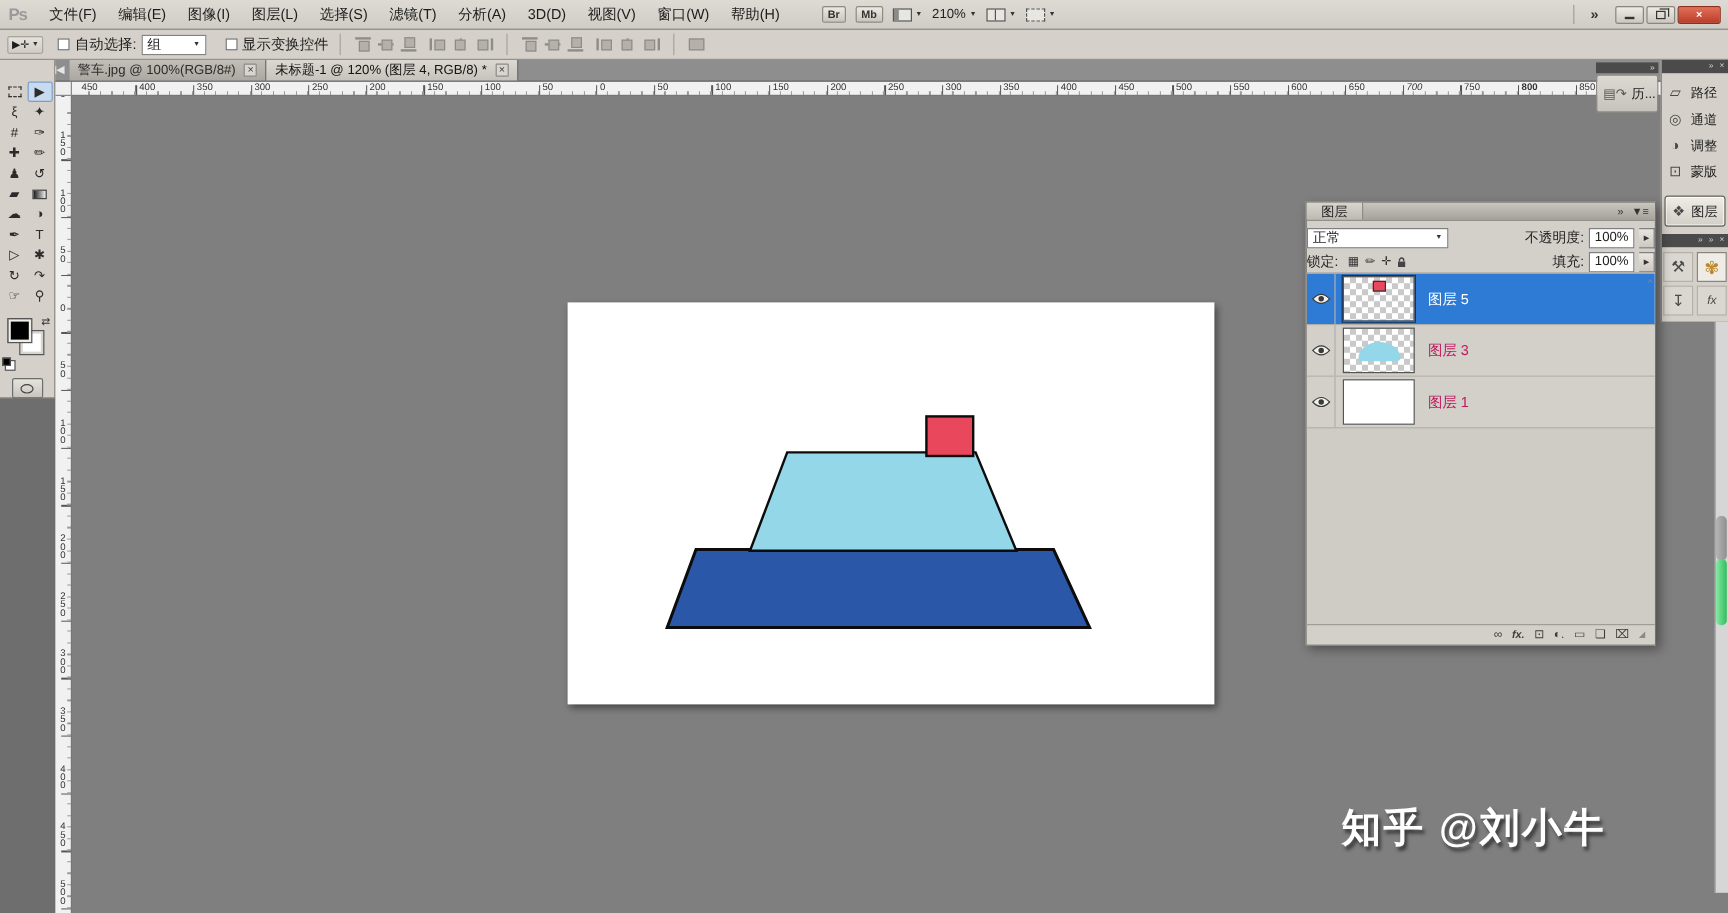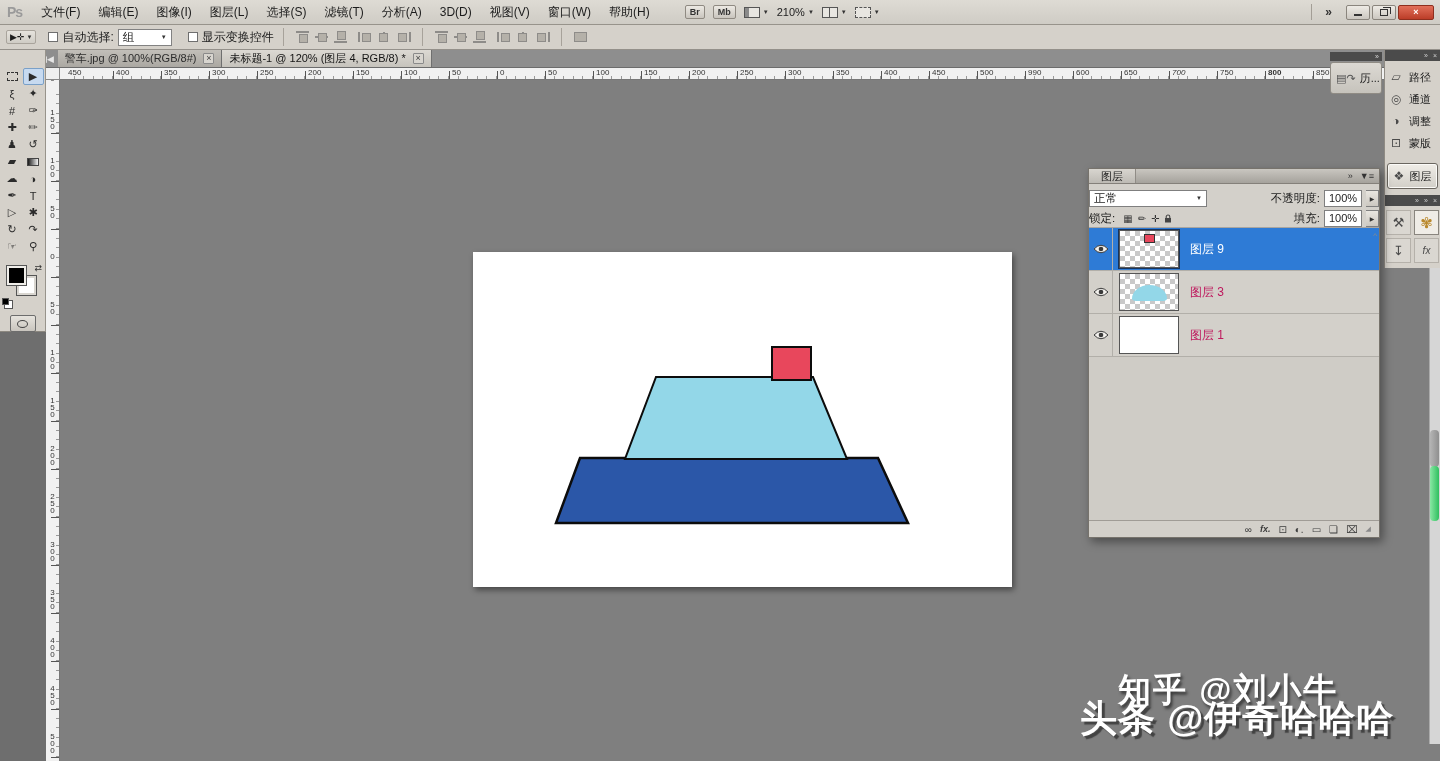--- a/index.html
+++ b/index.html
@@ -349,21 +349,21 @@
       <span style="left: 486px;">50</span>
       <span style="left: 534px;">100</span>
       <span style="left: 582px;">150</span>
       <span style="left: 630px;">200</span>
       <span style="left: 678px;">250</span>
       <span style="left: 726px;">300</span>
       <span style="left: 774px;">350</span>
       <span style="left: 822px;">400</span>
       <span style="left: 870px;">450</span>
       <span style="left: 918px;">500</span>
-      <span style="left: 966px;">990</span>
+      <span style="left: 966px;">550</span>
       <span style="left: 1014px;">600</span>
       <span style="left: 1062px;">650</span>
       <span style="left: 1110px; font-style: italic;">700</span>
       <span style="left: 1158px;">750</span>
       <span style="left: 1206px; font-weight: bold;">800</span>
       <span style="left: 1254px;">850</span>
     </div>
   <div class="ruler-v" id="ruler-v">
       <span style="top: -22px;">200</span>
       <span style="top: 26px;">150</span>
@@ -482,21 +482,21 @@
             <svg width="16" height="10" viewBox="0 0 16 10">
               <path d="M1 5 Q8 -2.5 15 5 Q8 12.5 1 5 Z" fill="#f2f0ec" stroke="#3a3a3a"></path>
               <circle cx="8" cy="5" r="2.3" fill="#3a3a3a"></circle>
             </svg>
           </span>
         <span class="lthumb-wrap">
             <span class="lthumb">
               <span class="shp shp-red"></span>
             </span>
           </span>
-        <span class="lname">图层 9</span>
+        <span class="lname">图层 5</span>
       </div>
       <div class="lrow">
         <span class="leye">
             <svg width="16" height="10" viewBox="0 0 16 10">
               <path d="M1 5 Q8 -2.5 15 5 Q8 12.5 1 5 Z" fill="#f2f0ec" stroke="#3a3a3a"></path>
               <circle cx="8" cy="5" r="2.3" fill="#3a3a3a"></circle>
             </svg>
           </span>
         <span class="lthumb-wrap">
             <span class="lthumb">
@@ -525,15 +525,14 @@
       <span class="bi">⊡</span>
       <span class="bi">◐.</span>
       <span class="bi">▭</span>
       <span class="bi">❏</span>
       <span class="bi">⌧</span>
       <span class="grip">◢</span>
     </div>
   </div>
 
   <div class="wm wm1">知乎 @刘小牛</div>
-  <div class="wm wm2">头条 @伊奇哈哈哈</div>
 
 </div>
 
 </body></html>

